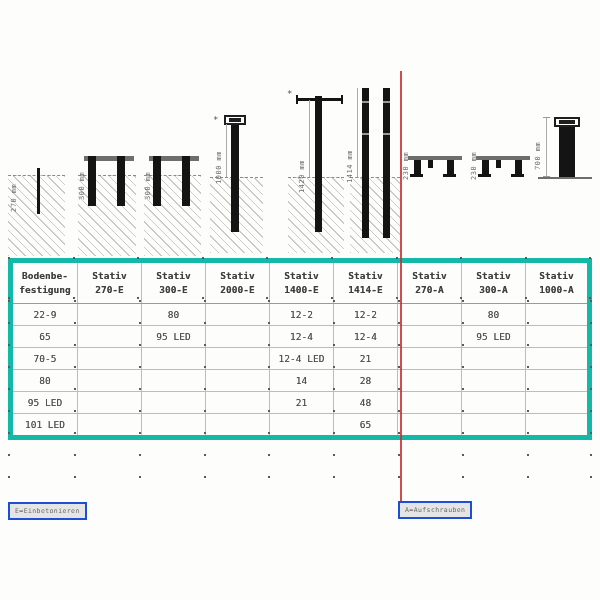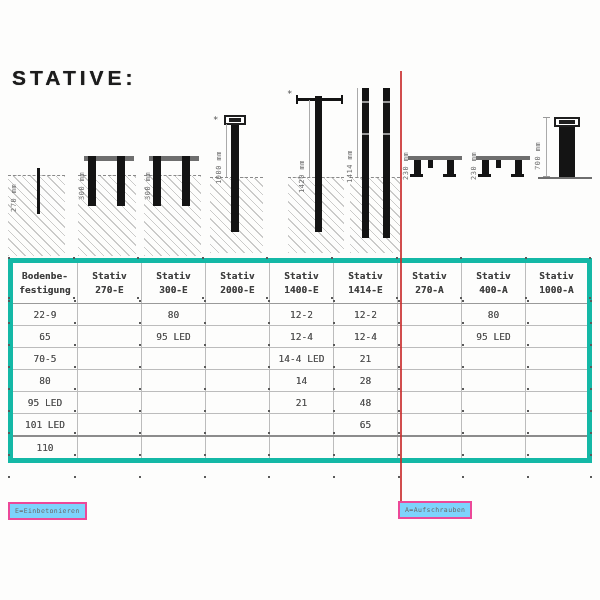--- a/index.html
+++ b/index.html
@@ -32,30 +32,29 @@
   table.spec th{height:40px;font-size:9.5px;font-weight:bold;color:#3f3f3f;line-height:1.5;
              border-bottom:1px solid #9a9a9a;}
   table.spec td{height:21px;font-size:9.5px;}
   table.spec{border:5px solid #14b8a6;}
   table.spec tr.thick td{border-bottom:2px solid #8c8c8c;}
   .vdots{position:absolute;top:300px;height:198px;width:2px;z-index:5;
          background:repeating-linear-gradient(to bottom,#5a5a5a 0 2px,transparent 2px 22px);}
   .hdots{position:absolute;left:8px;width:584px;height:2px;z-index:5;
          background:repeating-linear-gradient(to right,#5a5a5a 0 2px,transparent 2px 64.6px);}
   
-  .legendbox{position:absolute;border:2px solid #ec4899;padding:3px 5px;background:#7dd3fc;
+  .legendbox{position:absolute;border:2px solid #1d4ed8;padding:3px 5px;background:#e5e5e5;
              font-size:6.5px;color:#6a6a6a;letter-spacing:0.4px;z-index:7;
              font-family:"DejaVu Sans Mono",monospace;}
 </style>
 </head>
 <body>
 
 <div class="canvas">
 
-  <div class="title">STATIVE:</div>
 
   <div class="redline"></div>
 
   <div>
 
     <div>
       <div class="hatch" style="left:8px;top:175px;width:57px;height:80px;"></div>
       <div class="blk" style="left:37px;top:168px;width:3px;height:46px;"></div>
       <div class="vdim" style="left:11px;top:166px;height:46px;">270 mm</div>
     </div>
@@ -157,21 +156,21 @@
       </colgroup>
       <thead>
         <tr>
           <th><span>Bodenbe-</span><br><span>festigung</span></th>
           <th><span>Stativ</span><br><span>270-E</span></th>
           <th><span>Stativ</span><br><span>300-E</span></th>
           <th><span>Stativ</span><br><span>2000-E</span></th>
           <th><span>Stativ</span><br><span>1400-E</span></th>
           <th><span>Stativ</span><br><span>1414-E</span></th>
           <th><span>Stativ</span><br><span>270-A</span></th>
-          <th><span>Stativ</span><br><span>400-A</span></th>
+          <th><span>Stativ</span><br><span>300-A</span></th>
           <th><span>Stativ</span><br><span>1000-A</span></th>
         </tr>
       </thead>
       <tbody>
         <tr>
           <td>22-9</td>
           <td></td>
           <td>80</td>
           <td></td>
           <td>12-2</td>
@@ -189,21 +188,21 @@
           <td>12-4</td>
           <td></td>
           <td>95 LED</td>
           <td></td>
         </tr>
         <tr>
           <td>70-5</td>
           <td></td>
           <td></td>
           <td></td>
-          <td>14-4 LED</td>
+          <td>12-4 LED</td>
           <td>21</td>
           <td></td>
           <td></td>
           <td></td>
         </tr>
         <tr>
           <td>80</td>
           <td></td>
           <td></td>
           <td></td>
@@ -224,31 +223,20 @@
           <td></td>
           <td></td>
         </tr>
         <tr class="thick">
           <td>101 LED</td>
           <td></td>
           <td></td>
           <td></td>
           <td></td>
           <td>65</td>
-          <td></td>
-          <td></td>
-          <td></td>
-        </tr>
-        <tr>
-          <td>110</td>
-          <td></td>
-          <td></td>
-          <td></td>
-          <td></td>
-          <td></td>
           <td></td>
           <td></td>
           <td></td>
         </tr>
       </tbody>
     </table>
   <div class="hdots" style="top:257px;"></div>
   <div class="hdots" style="top:297px;"></div>
 
   <div class="legendbox" style="left:8px;top:502px;">

